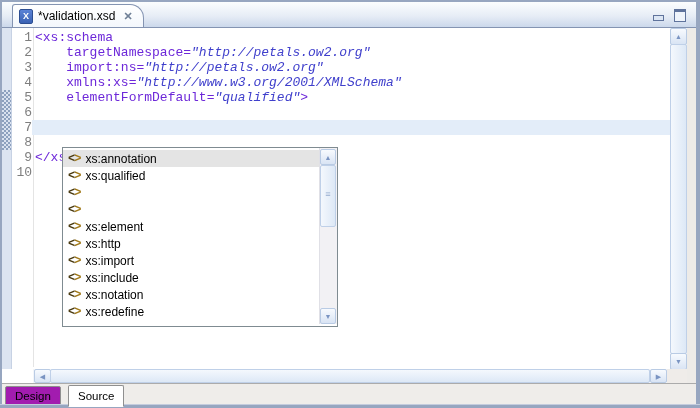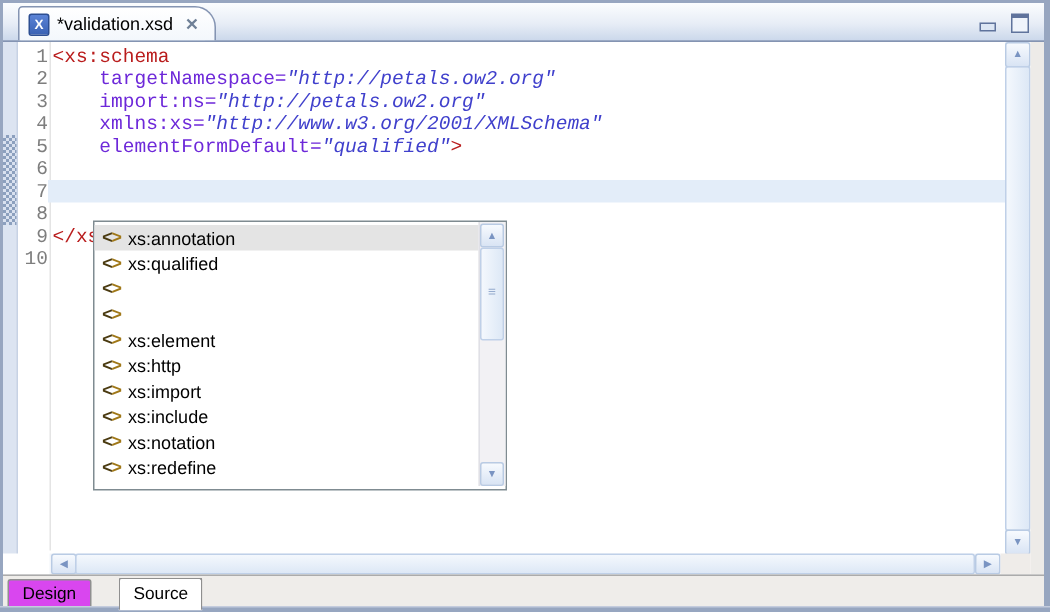--- a/index.html
+++ b/index.html
@@ -25,21 +25,21 @@
     background-image:conic-gradient(#8CA0BE 25%,#D9E1EF 0 50%,#8CA0BE 0 75%,#D9E1EF 0);
     background-size:4px 4px;}
   .gutter{position:absolute;left:10px;top:2px;width:20px;
     font-family:"Liberation Mono",monospace;font-size:13px;color:#7E7E7E;text-align:right;}
   .gutter div{height:15px;line-height:15px;}
   .gutter-sep{position:absolute;left:31px;top:0;width:1px;height:339px;background:#E4E4E4;}
   .codearea{position:absolute;left:33px;top:2px;width:635px;
     font-family:"Liberation Mono",monospace;font-size:13px;color:#000;}
   .code-line{height:15px;line-height:15px;white-space:pre;}
   .code-line.hl{background:#E3EDF9;margin-left:-3px;padding-left:3px;}
-  .tk-tag{color:#b91c1c;}
+  .tk-tag{color:#6d28d9;}
   .tk-attr{color:#6d28d9;}
   .tk-val{color:#4040CC;font-style:italic;}
   .tk-pl{color:#000;}
   
   .sb-btn{position:absolute;background:linear-gradient(#F7FAFE,#D9E4F4);border:1px solid #B9CBE4;
     border-radius:2px;color:#7A94C2;display:flex;align-items:center;justify-content:center;
     font-size:7px;line-height:1;}
   .sb-thumb{position:absolute;background:linear-gradient(90deg,#F4F8FD,#DDE8F6);border:1px solid #BFD0E8;border-radius:2px;}
   .sb-thumb.h{background:linear-gradient(#F4F8FD,#DDE8F6);}
   .grip{color:#96ACCF;font-size:9px;line-height:1;text-align:center;letter-spacing:0;}
@@ -59,21 +59,21 @@
   .tagico .gt{color:#A07818;}
   .ac-sb{position:absolute;right:0;top:0;width:17px;height:176px;background:#F2F1F4;border-left:1px solid #E0E0E6;}
   
   .tooltip{position:absolute;left:337px;top:145px;width:259px;height:180px;background:#FFFFE1;
     border:1px solid #000;box-shadow:3px 3px 0 rgba(100,100,100,.45);z-index:11;
     font-size:12px;color:#000;padding:5px 6px;box-sizing:border-box;}
   .tt-row{margin-bottom:15px;}
   
   .bottombar{position:absolute;left:2px;top:383px;width:694px;height:21px;background:#EFEDEA;border-top:1px solid #ABABAB;}
   .btab{position:absolute;top:2px;height:18px;display:flex;align-items:center;padding:0 9px;
-    font-size:11.5px;color:#000;background:#d946ef;border:1px solid #8F8F8F;border-radius:2px 2px 0 0;}
+    font-size:11.5px;color:#000;background:#a21caf;border:1px solid #8F8F8F;border-radius:2px 2px 0 0;}
   .btab.active{background:#FFFFFF;top:1px;height:20px;border-bottom:1px solid #FFFFFF;z-index:2;}
   .framebottom{position:absolute;left:0;top:404px;width:700px;height:4px;background:#97A6C0;border-top:1px solid #C4CCDD;}
 </style>
 </head>
 <body>
 
 <div class="screen">
 
   <div class="tabbar">
     <div class="etab">
@@ -180,18 +180,18 @@
         <div class="grip" style="margin-top:24px;">≡</div>
       </div>
       <div class="sb-btn" style="left:0;top:160px;width:14px;height:14px;">▼</div>
     </div>
   </div>
 
 
   <div class="bottombar">
     <div id="bottom-tabs">
         <div class="btab" style="left: 3px;">Design</div>
-        <div class="btab active" style="left: 77px;">Source</div>
+        <div class="btab active" style="left: 66px;">Source</div>
       </div>
   </div>
   <div class="framebottom"></div>
 
 </div>
 
 </body></html>

